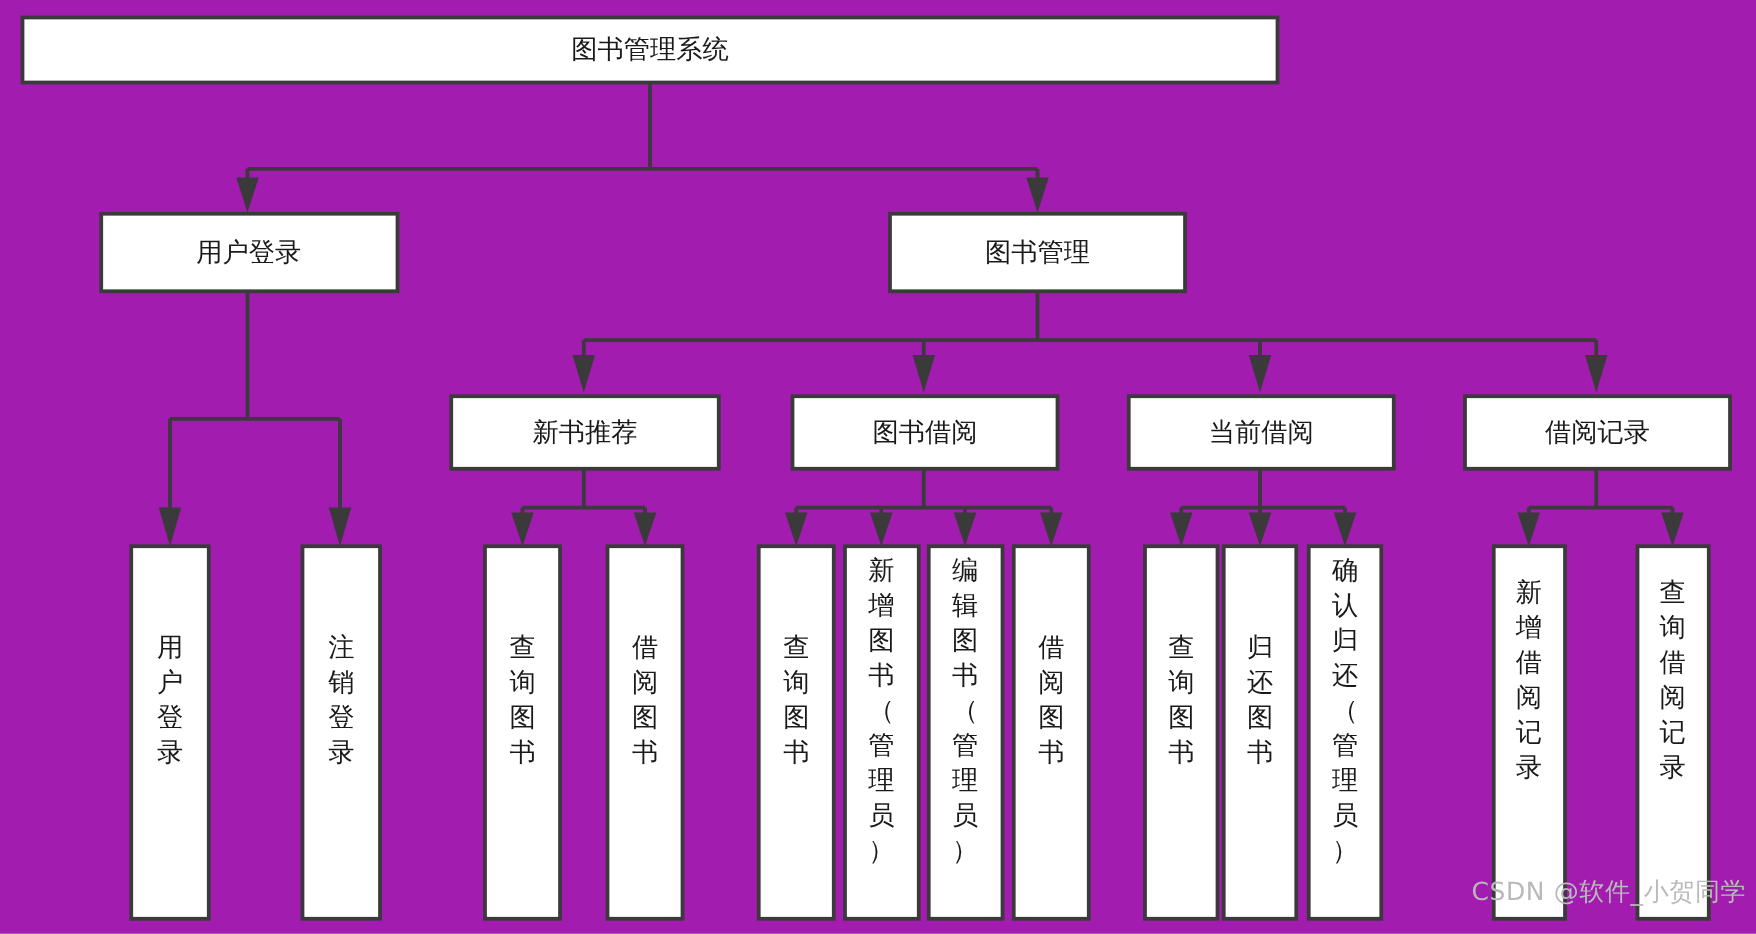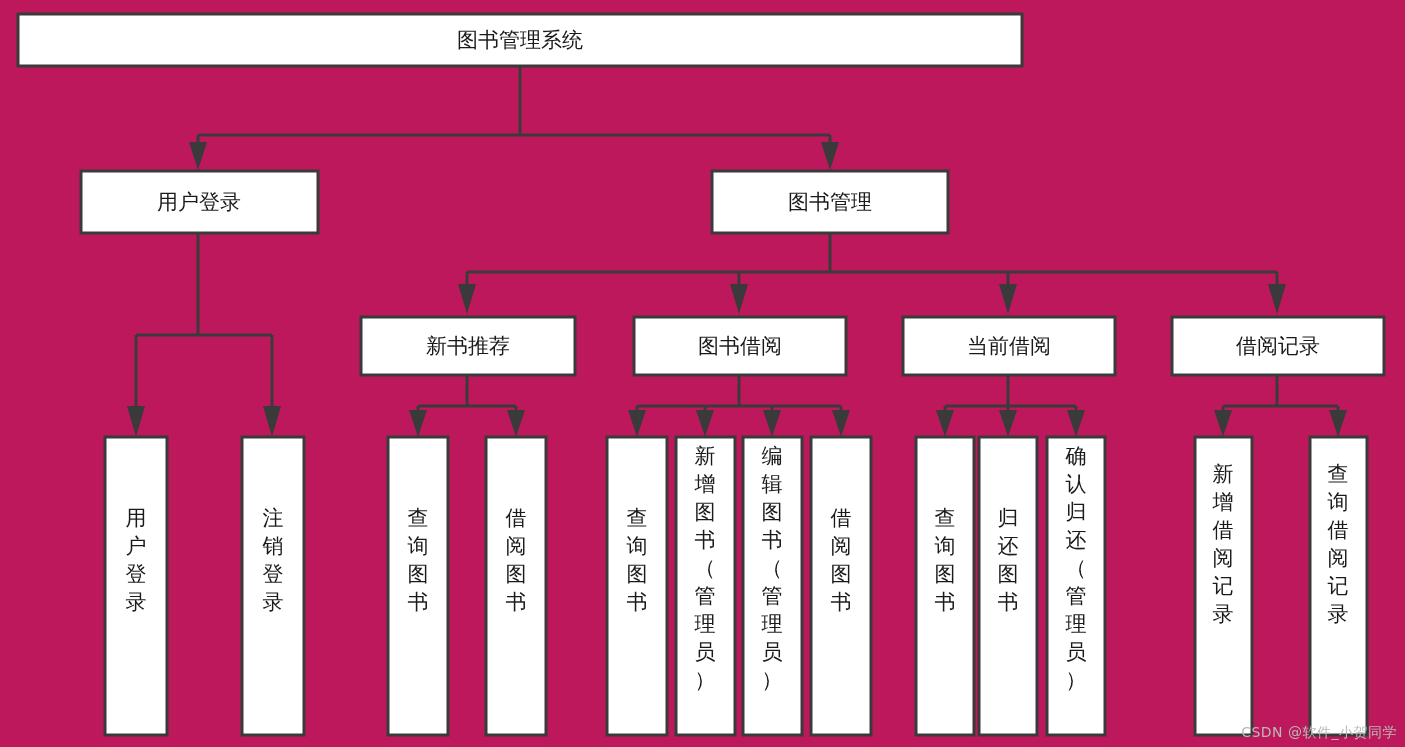--- a/index.html
+++ b/index.html
@@ -11,21 +11,21 @@
   body {
     width: 1405px;
     height: 747px;
     font-family: "DejaVu Sans", "Liberation Sans", sans-serif;
     overflow: hidden;
   }
   #diagram-root {
     position: relative;
     width: 1405px;
     height: 747px;
-    background: #be185d;
+    background: #a21caf;
   }
   svg#tree-svg {
     position: absolute;
     left: 0;
     top: 0;
     width: 1405px;
     height: 747px;
     display: block;
   }
   .node-box {
@@ -52,23 +52,23 @@
   }
   .node-label-v {
     font-family: "DejaVu Sans", "Liberation Sans", sans-serif;
     font-size: 21px;
     fill: #1a1a1a;
     text-anchor: middle;
   }
   .watermark {
     position: absolute;
     right: 8px;
-    bottom: 5px;
-    font-family: "DejaVu Sans", "Liberation Sans", sans-serif;
-    font-size: 14px;
+    bottom: 20px;
+    font-family: "DejaVu Sans", "Liberation Sans", sans-serif;
+    font-size: 20px;
     color: #b9b9b9;
     white-space: nowrap;
     letter-spacing: 0.5px;
     pointer-events: none;
   }
 </style>
 </head>
 <body>
 
 <div id="diagram-root">

